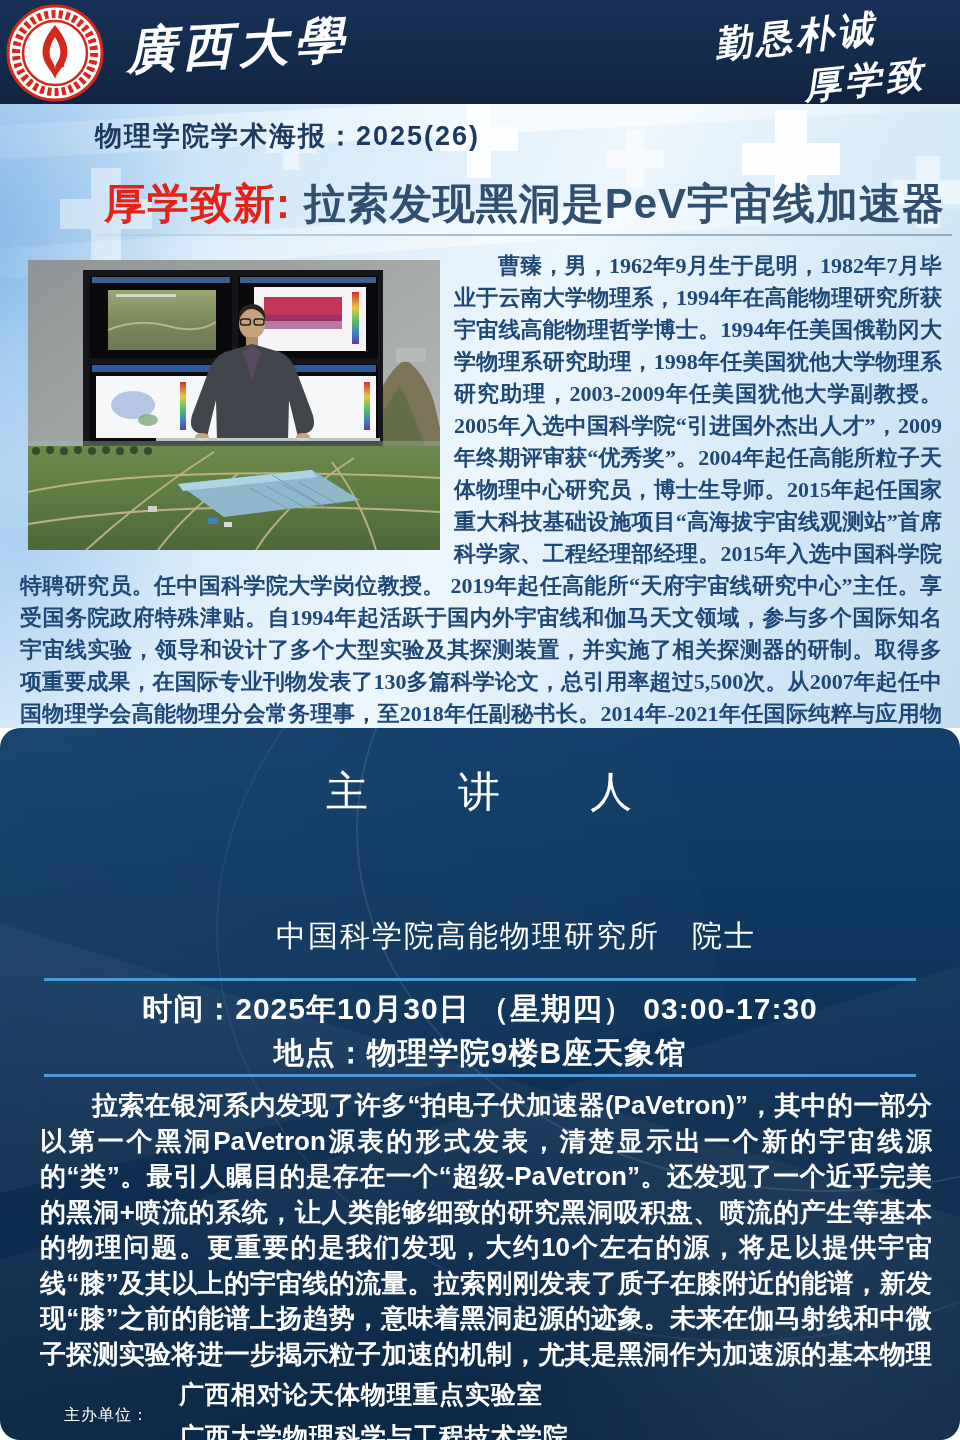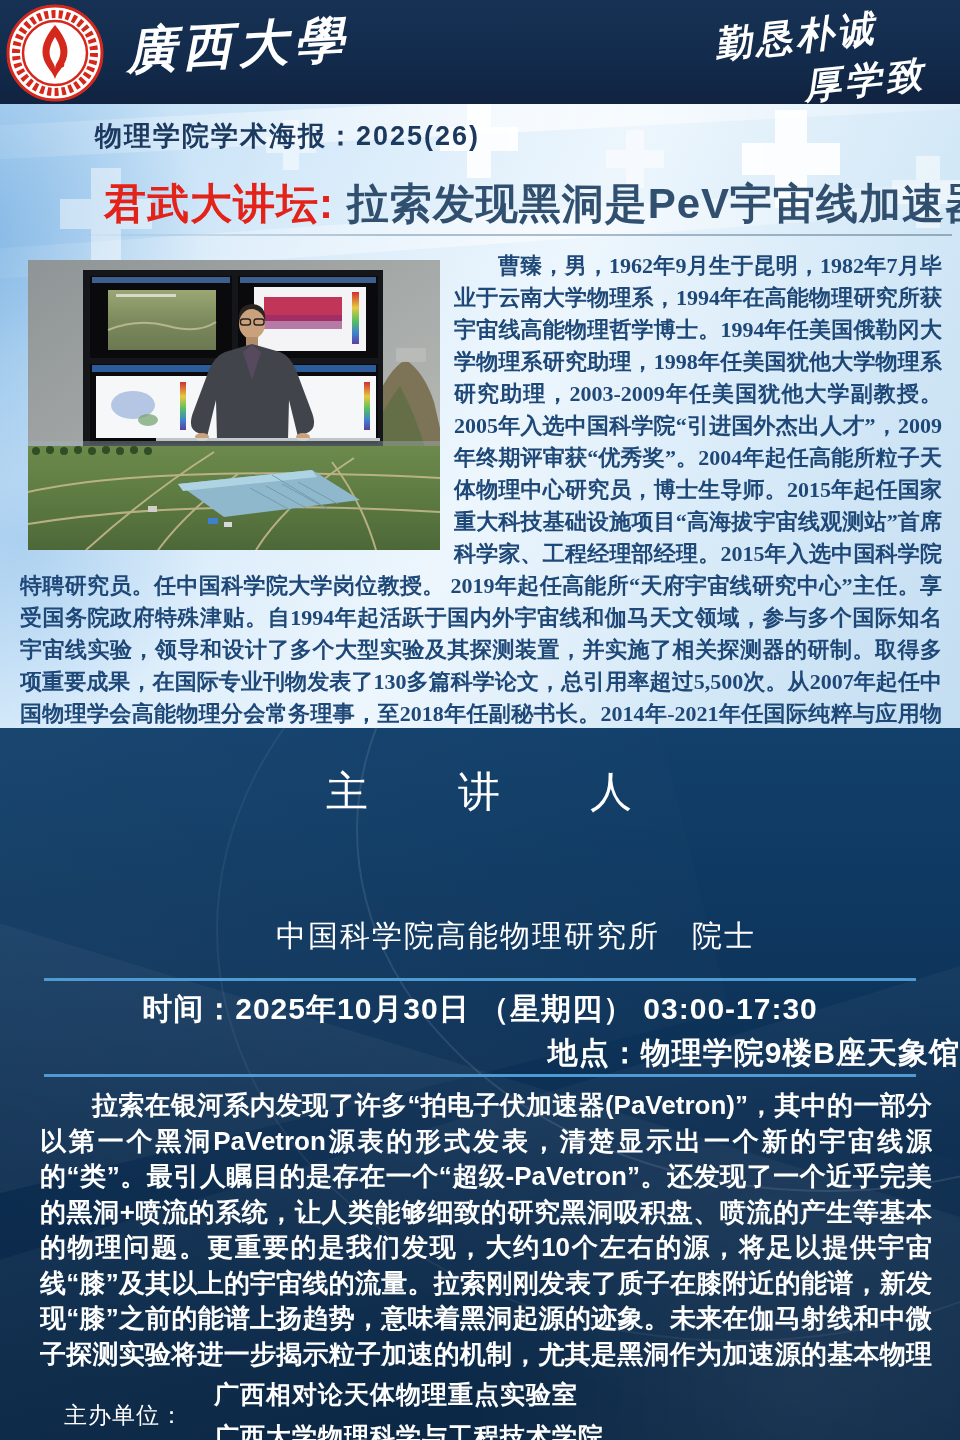--- a/index.html
+++ b/index.html
@@ -65,42 +65,43 @@
   .bio {
     margin:0; font-family:"Liberation Serif", serif; font-weight:bold; color:#1e4878;
     font-size:22px; line-height:32px; text-align:justify; text-indent:2em;
   }
 
   
   .dark {
     position:absolute; top:728px; left:0; width:960px; height:712px; overflow:hidden; color:#fff;
     background:linear-gradient(180deg,#12406b 0%, #10three 0%, #0f3a63 18%, #0e355c 35%, #0c2c4f 62%, #0b2846 100%);
     background:linear-gradient(180deg,#12406b 0%, #0f3a63 18%, #0e355c 35%, #0c2c4f 62%, #0b2846 100%);
+    border-radius:20px;
   }
   .facet  { position:absolute; pointer-events:none; }
   .f1 { left:-220px; top:-120px; width:900px; height:520px; background:linear-gradient(60deg, rgba(255,255,255,0.055), rgba(255,255,255,0)); transform:rotate(-14deg); }
   .f2 { right:-340px; top:-260px; width:940px; height:720px; border:2px solid rgba(255,255,255,0.10); border-radius:50%; }
   .f3 { right:-300px; top:-210px; width:1040px; height:820px; border:2px solid rgba(255,255,255,0.06); border-radius:50%; }
   .f4 { left:-160px; top:370px; width:1420px; height:280px; background:linear-gradient(rgba(255,255,255,0.04), rgba(255,255,255,0)); transform:rotate(17deg); }
   .f5 { left:-160px; top:370px; width:1420px; height:280px; background:linear-gradient(rgba(255,255,255,0.035), rgba(255,255,255,0)); transform:rotate(-17deg); }
   .f6 { right:-240px; bottom:-200px; width:800px; height:500px; border-radius:50%; background:radial-gradient(circle, rgba(255,255,255,0.06), rgba(255,255,255,0) 70%); }
   .spk-label { position:absolute; top:36px;  width:100%; text-align:center; font-size:42px; letter-spacing:2px; }
   .spk-name  { position:absolute; top:88px;  width:100%; text-align:center; font-size:76px; font-weight:bold; letter-spacing:10px; }
   .spk-aff   { position:absolute; top:188px; width:100%; text-align:center; font-size:30px; letter-spacing:2px;margin-left:36px; }
   .rule  { position:absolute; left:44px; width:872px; height:3px; background:#4e9ad2; }
   .rule1 { top:250px; }
   .rule2 { top:346px; }
   .evt-time { position:absolute; top:261px; width:100%; text-align:center; font-size:30px; font-weight:bold; letter-spacing:1px; }
-  .evt-loc  { position:absolute; top:305px; width:100%; text-align:right; font-size:30px; font-weight:bold; letter-spacing:1px; }
+  .evt-loc  { position:absolute; top:305px; width:100%; text-align:center; font-size:30px; font-weight:bold; letter-spacing:1px; }
   .abstract {
     position:absolute; left:40px; top:360px; width:892px; height:288px; margin:0;
     font-size:26px; line-height:35.5px; font-weight:bold; text-align:justify; text-indent:2em; overflow:hidden;
   }
   .footer { position:absolute; left:64px; top:650px; display:flex; align-items:center; gap:30px; }
-  .org-label { font-size:23px; letter-spacing:1px; }
+  .org-label { font-size:16px; letter-spacing:1px; }
   .org-list  { display:flex; flex-direction:column; gap:9px; font-size:25px; font-weight:bold; letter-spacing:1px; }
 </style>
 </head>
 <body>
 
 <div class="poster">
 
   <header class="hdr">
     <div class="logo">
       <svg viewBox="0 0 100 100" width="100" height="100">
@@ -129,21 +130,21 @@
     <div class="plus p2"></div>
     <div class="plus p3"></div>
     <div class="plus p4"></div>
     <div class="plus p5"></div>
     <div class="plus p6"></div>
     <div class="plus p7"></div>
 
     <div class="series">物理学院学术海报：2025(26)</div>
 
     <h1 class="title">
-      <span class="t-red">君武大讲坛:</span><span class="t-blue"> 拉索发现黑洞是PeV宇宙线加速器</span>
+      <span class="t-red">厚学致新:</span><span class="t-blue"> 拉索发现黑洞是PeV宇宙线加速器</span>
     </h1>
     <div class="title-rule"></div>
 
     <div class="bio-wrap">
       <div class="photo">
         <svg viewBox="0 0 412 290" width="412" height="290">
           <defs>
             <linearGradient id="wall" x1="0" y1="0" x2="1" y2="1">
               <stop offset="0" stop-color="#8f9496"></stop>
                 <stop offset="1" stop-color="#bcbfba"></stop>

